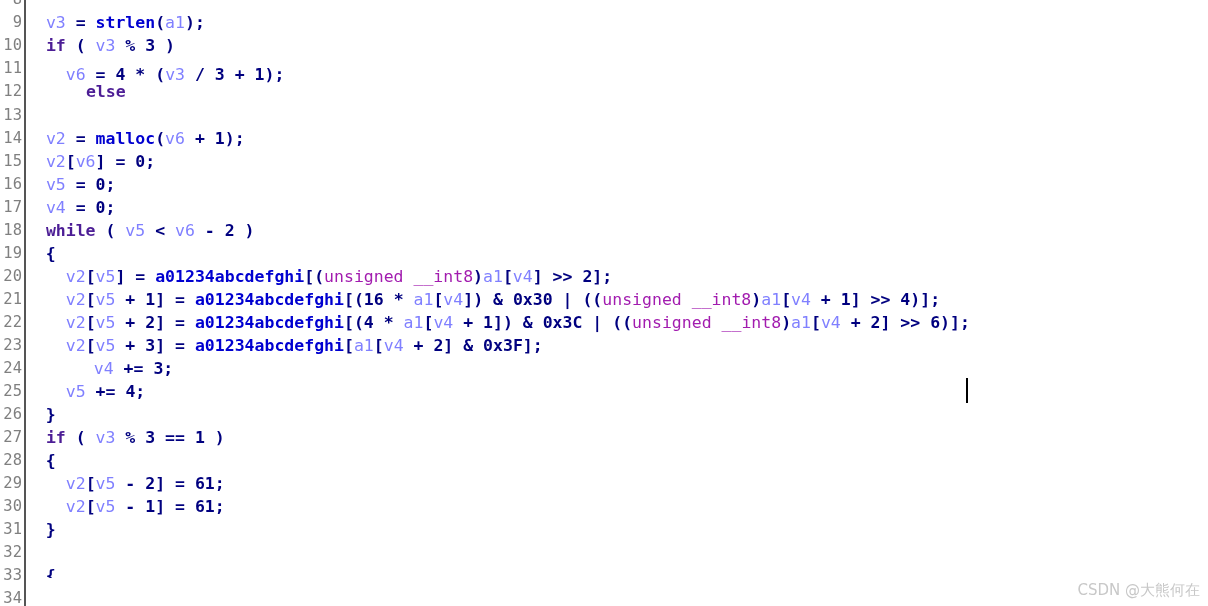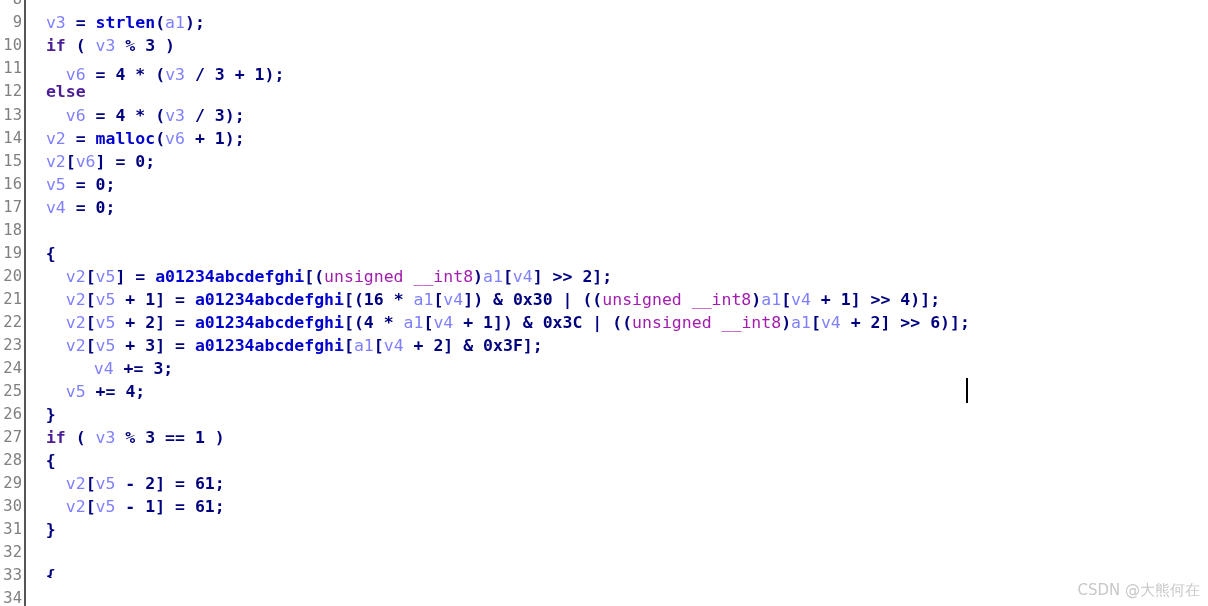--- a/index.html
+++ b/index.html
@@ -137,26 +137,26 @@
       <div class="gutter-num" style="top: 541px;">32</div>
       <div class="gutter-num" style="top: 564px;">33</div>
       <div class="gutter-num" style="top: 587px;">34</div>
     </div>
 
   <div id="code">
       <div class="code-line" style="top: -12px;"></div>
       <div class="code-line" style="top: 11px;"><span class="t-pn">  </span><span class="t-var">v3</span><span class="t-op"> = </span><span class="t-fn">strlen</span><span class="t-pn">(</span><span class="t-var">a1</span><span class="t-pn">);</span></div>
       <div class="code-line" style="top: 34px;"><span class="t-pn">  </span><span class="t-kw">if</span><span class="t-pn"> ( </span><span class="t-var">v3</span><span class="t-op"> % </span><span class="t-num">3</span><span class="t-pn"> )</span></div>
       <div class="code-line" style="top: 63px;"><span class="t-pn">    </span><span class="t-var">v6</span><span class="t-op"> = </span><span class="t-num">4</span><span class="t-op"> * (</span><span class="t-var">v3</span><span class="t-op"> / </span><span class="t-num">3</span><span class="t-op"> + </span><span class="t-num">1</span><span class="t-pn">);</span></div>
-      <div class="code-line" style="top: 80px;"><span class="t-pn">  </span><span class="t-kw">else</span></div>
-      <div class="code-line" style="top: 104px;"><span class="t-pn">    </span><span class="t-var">v6</span><span class="t-op"> = </span><span class="t-num">4</span><span class="t-op"> * (</span><span class="t-var">v3</span><span class="t-op"> / </span><span class="t-num">3</span><span class="t-pn">);</span></div>
+      <div class="code-line" style="top: 80px; margin-left: 40px;"><span class="t-pn">  </span><span class="t-kw">else</span></div>
       <div class="code-line" style="top: 127px;"><span class="t-pn">  </span><span class="t-var">v2</span><span class="t-op"> = </span><span class="t-fn">malloc</span><span class="t-pn">(</span><span class="t-var">v6</span><span class="t-op"> + </span><span class="t-num">1</span><span class="t-pn">);</span></div>
       <div class="code-line" style="top: 150px;"><span class="t-pn">  </span><span class="t-var">v2</span><span class="t-pn">[</span><span class="t-var">v6</span><span class="t-op">] = </span><span class="t-num">0</span><span class="t-pn">;</span></div>
       <div class="code-line" style="top: 173px;"><span class="t-pn">  </span><span class="t-var">v5</span><span class="t-op"> = </span><span class="t-num">0</span><span class="t-pn">;</span></div>
       <div class="code-line" style="top: 196px;"><span class="t-pn">  </span><span class="t-var">v4</span><span class="t-op"> = </span><span class="t-num">0</span><span class="t-pn">;</span></div>
+      <div class="code-line" style="top: 219px;"><span class="t-pn">  </span><span class="t-kw">while</span><span class="t-pn"> ( </span><span class="t-var">v5</span><span class="t-op"> &lt; </span><span class="t-var">v6</span><span class="t-op"> - </span><span class="t-num">2</span><span class="t-pn"> )</span></div>
       <div class="code-line" style="top: 242px;"><span class="t-pn">  {</span></div>
       <div class="code-line" style="top: 265px;"><span class="t-pn">    </span><span class="t-var">v2</span><span class="t-pn">[</span><span class="t-var">v5</span><span class="t-op">] = </span><span class="t-arr">a01234abcdefghi</span><span class="t-pn">[(</span><span class="t-type">unsigned __int8</span><span class="t-pn">)</span><span class="t-var">a1</span><span class="t-pn">[</span><span class="t-var">v4</span><span class="t-op">] &gt;&gt; </span><span class="t-num">2</span><span class="t-pn">];</span></div>
       <div class="code-line" style="top: 288px;"><span class="t-pn">    </span><span class="t-var">v2</span><span class="t-pn">[</span><span class="t-var">v5</span><span class="t-op"> + </span><span class="t-num">1</span><span class="t-op">] = </span><span class="t-arr">a01234abcdefghi</span><span class="t-pn">[(</span><span class="t-num">16</span><span class="t-op"> * </span><span class="t-var">a1</span><span class="t-pn">[</span><span class="t-var">v4</span><span class="t-op">]) &amp; </span><span class="t-num">0x30</span><span class="t-op"> | ((</span><span class="t-type">unsigned __int8</span><span class="t-pn">)</span><span class="t-var">a1</span><span class="t-pn">[</span><span class="t-var">v4</span><span class="t-op"> + </span><span class="t-num">1</span><span class="t-op">] &gt;&gt; </span><span class="t-num">4</span><span class="t-pn">)];</span></div>
       <div class="code-line" style="top: 311px;"><span class="t-pn">    </span><span class="t-var">v2</span><span class="t-pn">[</span><span class="t-var">v5</span><span class="t-op"> + </span><span class="t-num">2</span><span class="t-op">] = </span><span class="t-arr">a01234abcdefghi</span><span class="t-pn">[(</span><span class="t-num">4</span><span class="t-op"> * </span><span class="t-var">a1</span><span class="t-pn">[</span><span class="t-var">v4</span><span class="t-op"> + </span><span class="t-num">1</span><span class="t-op">]) &amp; </span><span class="t-num">0x3C</span><span class="t-op"> | ((</span><span class="t-type">unsigned __int8</span><span class="t-pn">)</span><span class="t-var">a1</span><span class="t-pn">[</span><span class="t-var">v4</span><span class="t-op"> + </span><span class="t-num">2</span><span class="t-op">] &gt;&gt; </span><span class="t-num">6</span><span class="t-pn">)];</span></div>
       <div class="code-line" style="top: 334px;"><span class="t-pn">    </span><span class="t-var">v2</span><span class="t-pn">[</span><span class="t-var">v5</span><span class="t-op"> + </span><span class="t-num">3</span><span class="t-op">] = </span><span class="t-arr">a01234abcdefghi</span><span class="t-pn">[</span><span class="t-var">a1</span><span class="t-pn">[</span><span class="t-var">v4</span><span class="t-op"> + </span><span class="t-num">2</span><span class="t-op">] &amp; </span><span class="t-num">0x3F</span><span class="t-pn">];</span></div>
       <div class="code-line" style="top: 357px; padding-left: 28px;"><span class="t-pn">    </span><span class="t-var">v4</span><span class="t-op"> += </span><span class="t-num">3</span><span class="t-pn">;</span></div>
       <div class="code-line" style="top: 380px;"><span class="t-pn">    </span><span class="t-var">v5</span><span class="t-op"> += </span><span class="t-num">4</span><span class="t-pn">;</span></div>
       <div class="code-line" style="top: 403px;"><span class="t-pn">  }</span></div>
       <div class="code-line" style="top: 426px;"><span class="t-pn">  </span><span class="t-kw">if</span><span class="t-pn"> ( </span><span class="t-var">v3</span><span class="t-op"> % </span><span class="t-num">3</span><span class="t-op"> == </span><span class="t-num">1</span><span class="t-pn"> )</span></div>
       <div class="code-line" style="top: 449px;"><span class="t-pn">  {</span></div>

